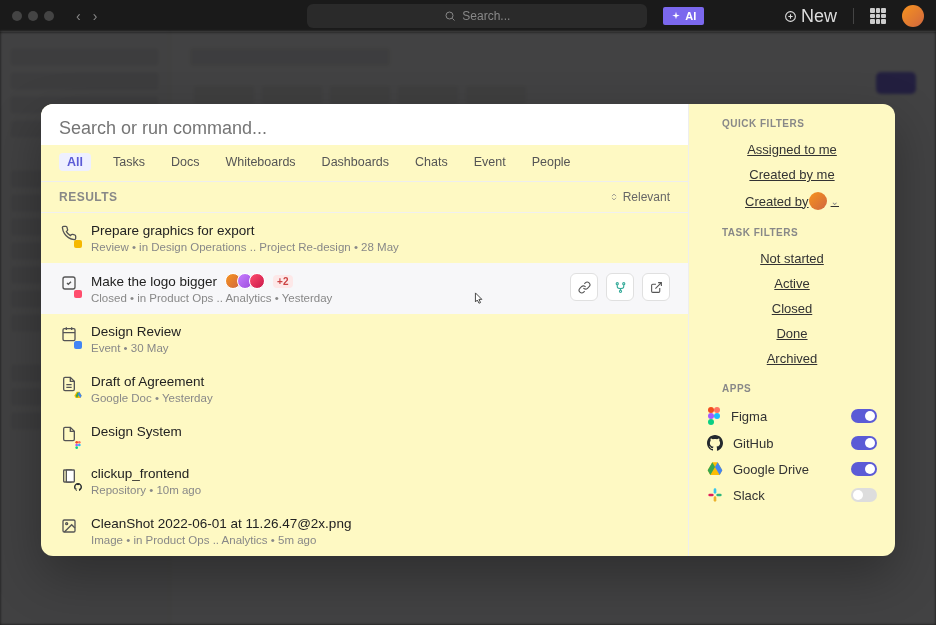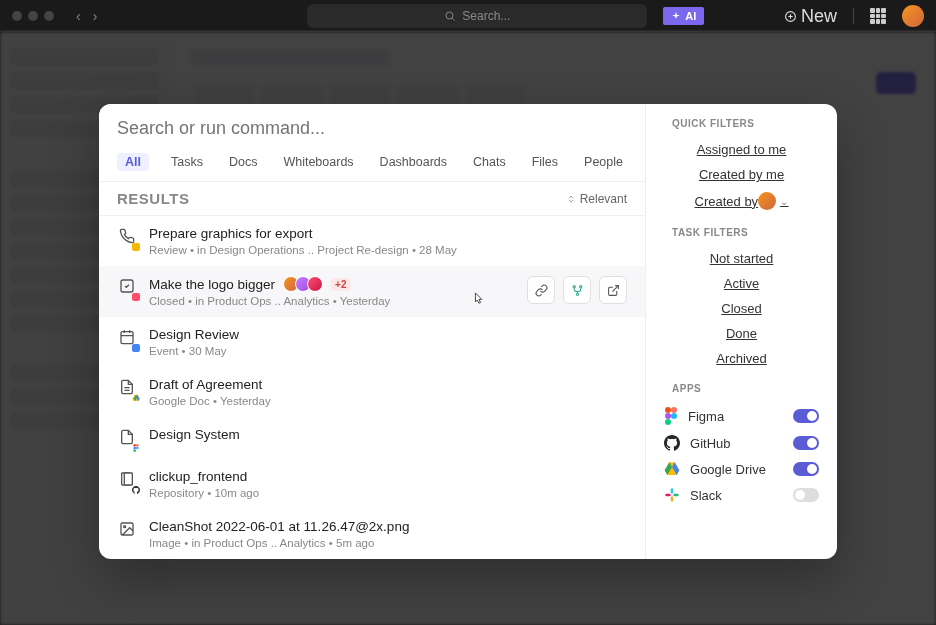--- a/index.html
+++ b/index.html
@@ -20,30 +20,30 @@
     
     .bg-blur { position: absolute; top: 32px; left: 0; right: 0; bottom: 0; background: #f4f4f6; filter: blur(1.5px); opacity: 0.35; }
     .bg-sidebar { position: absolute; left: 0; top: 0; width: 170px; bottom: 0; background: rgba(240,240,245,0.6); border-right: 1px solid #ddd; padding: 10px; }
     .bg-row { height: 18px; background: rgba(120,120,130,0.15); border-radius: 4px; margin: 6px 0; }
     .bg-main { position: absolute; left: 170px; right: 0; top: 0; bottom: 0; padding: 10px 20px; }
     .bg-chip { display:inline-block; width:60px; height:18px; background:rgba(120,120,130,0.12); border-radius:4px; margin:6px 4px; }
     .bg-btn-purple { position:absolute; right:20px; top:40px; width:40px; height:22px; background:#6b5ce7; border-radius:5px; }
     
     .overlay { position: absolute; inset: 32px 0 0 0; background: rgba(0,0,0,0.35); display: flex; align-items: flex-start; justify-content: center; padding-top: 72px; padding-bottom: 40px; }
     
-    .command-palette { width: 738px; max-height: 460px; background: #ffffff; border-radius: 12px; box-shadow: 0 20px 50px rgba(0,0,0,0.3); display: flex; overflow: hidden; }
+    .command-palette { width: 854px; max-height: 460px; background: #fef9c3; border-radius: 12px; box-shadow: 0 20px 50px rgba(0,0,0,0.3); display: flex; overflow: hidden; }
     
     .cp-left { flex: 1; display: flex; flex-direction: column; border-right: 1px solid #eee; }
     .cp-search { padding: 14px 18px 6px; font-size: 18px; color: #999; border: none; outline: none; width: 100%; }
     .cp-tabs { display: flex; gap: 18px; padding: 8px 18px 10px; border-bottom: 1px solid #eee; font-size: 12.5px; color: #555; }
     .cp-tab { cursor: pointer; padding: 2px 4px; border-radius: 4px; }
     .cp-tab.active { background: #eef0ff; color: #5b5bd6; font-weight: 700; padding: 2px 8px; }
     
     .cp-results-header { display: flex; align-items: center; justify-content: space-between; padding: 8px 18px; border-bottom: 1px solid #f0f0f0; }
-    .cp-results-label { font-size: 15px; letter-spacing: 0.5px; color: #888; font-weight: 600; }
+    .cp-results-label { font-size: 12px; letter-spacing: 0.5px; color: #888; font-weight: 600; }
     .cp-sort { font-size: 12px; color: #666; display: flex; align-items: center; gap: 4px; cursor: pointer; }
     
     .cp-list { overflow-y: auto; flex: 1; }
     .cp-item { display: flex; padding: 10px 18px; gap: 12px; align-items: flex-start; cursor: pointer; position: relative; }
     .cp-item.hover { background: #f7f7f9; }
     .cp-icon { width: 20px; height: 20px; flex: 0 0 20px; display: flex; align-items: flex-start; justify-content: center; font-size: 16px; color: #555; position: relative; margin-top: 2px; }
     .cp-icon-badge { position: absolute; bottom: -3px; right: -3px; width: 8px; height: 8px; border-radius: 2px; }
     .cp-body { flex: 1; min-width: 0; }
     .cp-title { font-size: 13.5px; color: #222; font-weight: 500; display: flex; align-items: center; gap: 8px; }
     .cp-meta { font-size: 11.5px; color: #888; margin-top: 3px; }
@@ -54,21 +54,21 @@
     .u2 { background: linear-gradient(135deg,#c77dff,#9d4edd); }
     .u3 { background: linear-gradient(135deg,#ff4d6d,#c9184a); }
     .plus-badge { font-size: 10px; background: #fde8e8; color: #c44; padding: 1px 4px; border-radius: 4px; font-weight: 600; }
     
     .cp-actions { display: flex; gap: 8px; align-items: center; }
     .cp-action-btn { width: 28px; height: 28px; border: 1px solid #e0e0e0; border-radius: 6px; background: #fff; display: flex; align-items: center; justify-content: center; font-size: 13px; color: #555; cursor: pointer; }
     
     .cursor-hand { position: absolute; left: 470px; top: 291px; font-size: 13px; color: #333; pointer-events: none; z-index: 100; }
     
     .cp-right { width: 206px; padding: 14px 18px; overflow-y: auto; }
-    .cp-section-title { font-size: 10px; letter-spacing: 0.5px; color: #888; font-weight: 600; margin: 0 8px 8px; }
+    .cp-section-title { font-size: 10px; letter-spacing: 0.5px; color: #888; font-weight: 600; margin: 0 15px 8px; }
     .cp-filter { font-size: 13px; color: #333; padding: 5px 0; cursor: pointer; display: flex; align-items: center; justify-content: center; text-decoration: underline; }
     .cp-filter-avatar { display: flex; align-items: center; gap: 4px; }
     .avatar-sm { width: 18px; height: 18px; border-radius: 50%; background: linear-gradient(135deg,#f7931e,#d0673f); }
     .chev-sm { font-size: 10px; color: #888; }
     .cp-section-gap { height: 12px; }
     
     .cp-app { display: flex; align-items: center; gap: 10px; padding: 5px 0; font-size: 13px; color: #333; }
     .toggle { margin-left: auto; width: 26px; height: 14px; border-radius: 7px; position: relative; cursor: pointer; }
     .toggle.on { background: #5b5bd6; }
     .toggle.off { background: #ddd; }
@@ -156,21 +156,21 @@
   <div class="command-palette">
     <div class="cp-left">
       <input class="cp-search" placeholder="Search or run command..." style="">
       <div class="cp-tabs">
         <span class="cp-tab active">All</span>
         <span class="cp-tab">Tasks</span>
         <span class="cp-tab">Docs</span>
         <span class="cp-tab">Whiteboards</span>
         <span class="cp-tab">Dashboards</span>
         <span class="cp-tab">Chats</span>
-        <span class="cp-tab">Files</span>
+        <span class="cp-tab">Event</span>
         <span class="cp-tab">People</span>
       </div>
       <div class="cp-results-header">
         <span class="cp-results-label">RESULTS</span>
         <div class="cp-sort">
           <svg width="10" height="10" viewBox="0 0 24 24" fill="none" stroke="#888" stroke-width="2">
               <path d="M7 10l5-5 5 5M7 14l5 5 5-5"></path>
             </svg>
           <span>Relevant</span>
         </div>

